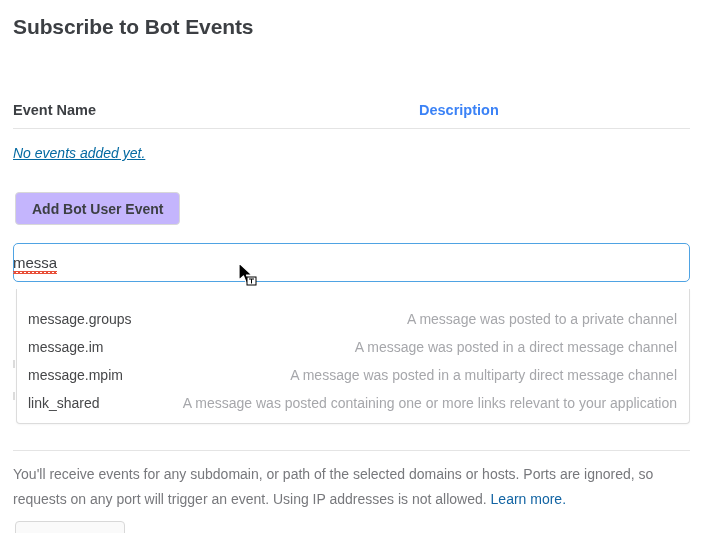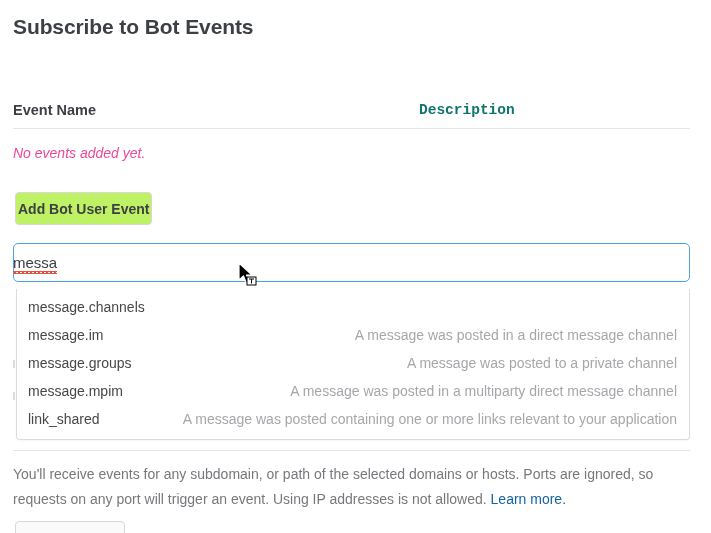--- a/index.html
+++ b/index.html
@@ -63,40 +63,40 @@
   .col-event-name {
     width: 406px;
     font-size: 14.5px;
     font-weight: bold;
     color: #3c3f43;
   }
   .col-description {
     flex: 1;
     font-size: 14.5px;
     font-weight: bold;
-    color: #0f766e;
-    font-family: Liberation Mono, monospace;
+    color: #3b82f6;
   }
   .empty-row {
     padding-top: 16px;
     font-size: 14px;
     font-style: italic;
-    color: #ec4899;
+    color: #0369a1;
+    text-decoration: underline;
   }
 
   
   .add-event-button {
     position: absolute;
     left: 15px;
     top: 192px;
     height: 33px;
-    padding: 0 2px;
+    padding: 0 16px;
     display: flex;
     align-items: center;
-    background: #bef264;
+    background: #c4b5fd;
     border: 1px solid #d8d8d8;
     border-radius: 4px;
     font-family: "Liberation Sans", "DejaVu Sans", sans-serif;
     font-size: 14px;
     font-weight: bold;
     color: #3c3f43;
     cursor: pointer;
     box-sizing: border-box;
   }
 
@@ -261,29 +261,28 @@
   </div>
   <div class="search-value-layer">
     <span class="spellcheck-text">messa</span>
   </div>
 
   <div class="underlay-tick" style="top:360px;"></div>
   <div class="underlay-tick" style="top:392px;"></div>
 
   <div class="suggestions">
     <div class="suggestion-row">
-      <span class="suggestion-name">message.channels</span>
+    </div>
+    <div class="suggestion-row">
+      <span class="suggestion-name">message.groups</span>
+      <span class="suggestion-desc">A message was posted to a private channel</span>
     </div>
     <div class="suggestion-row">
       <span class="suggestion-name">message.im</span>
       <span class="suggestion-desc">A message was posted in a direct message channel</span>
-    </div>
-    <div class="suggestion-row">
-      <span class="suggestion-name">message.groups</span>
-      <span class="suggestion-desc">A message was posted to a private channel</span>
     </div>
     <div class="suggestion-row">
       <span class="suggestion-name">message.mpim</span>
       <span class="suggestion-desc">A message was posted in a multiparty direct message channel</span>
     </div>
     <div class="suggestion-row">
       <span class="suggestion-name">link_shared</span>
       <span class="suggestion-desc">A message was posted containing one or more links relevant to your application</span>
     </div>
   </div>

